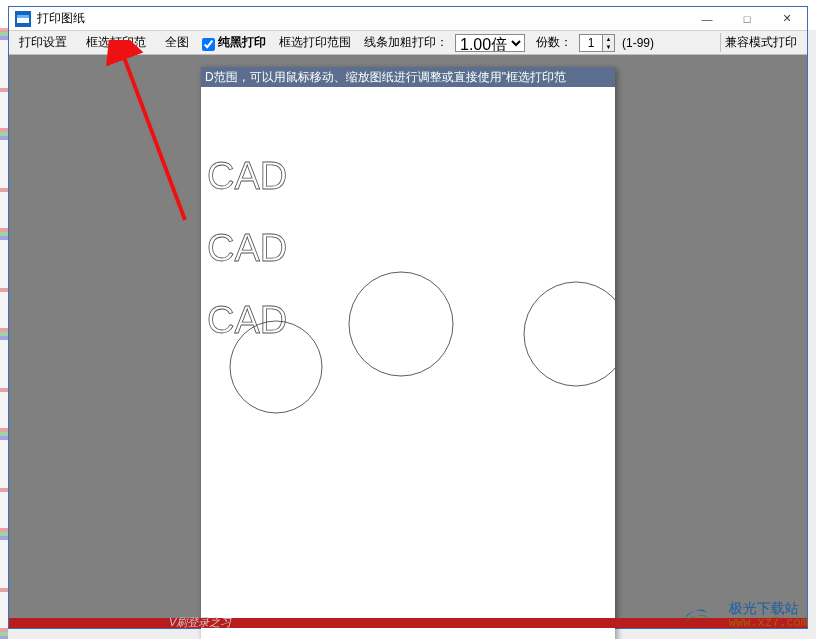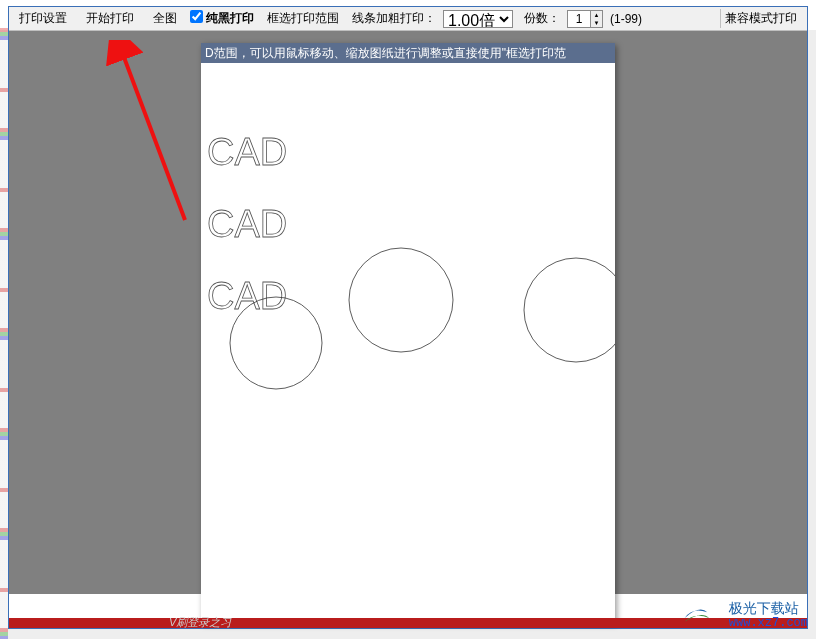--- a/index.html
+++ b/index.html
@@ -56,21 +56,21 @@
     border-bottom: 1px solid #bfbfbf;
     padding: 0 4px;
     gap: 7px;
     white-space: nowrap;
   }
   .tb-btn {
     padding: 1px 6px;
     color: #000;
     cursor: default;
   }
-  .tb-check { display: flex; align-items: flex-start; gap: 3px; }
+  .tb-check { display: flex; align-items: flex-end; gap: 3px; }
   .tb-check input { margin:0; width:13px; height:13px; }
   .tb-select {
     font-size: 16px;
     height: 18px;
     border: 1px solid #8a8a8a;
     background: #fff;
   }
   .tb-spin {
     display: inline-flex;
     align-items: stretch;
@@ -158,21 +158,21 @@
   }
   .watermark .logo {
     width: 30px; height: 30px;
   }
   .watermark .wm-text {
     color: #1a5fa5;
     font-size: 14px;
     line-height: 14px;
   }
   .watermark .wm-url {
-    color: #1d4ed8;
+    color: #a16207;
     font-size: 12px;
   }
   .shadow-bg {
     position: absolute;
     inset: 30px 0 0 0;
     background: #eee;
     z-index: -1;
   }
   .bottom-strip {
     position:absolute; left:0; right:0; bottom:0; height:10px;
@@ -184,24 +184,39 @@
   }
 </style>
 </head>
 <body>
 
 <div class="edge-strip"></div>
 <div class="shadow-bg"></div>
 
 <div class="window">
 
+  <div class="titlebar">
+    <span class="icon">
+      <svg viewBox="0 0 16 16">
+          <rect width="16" height="16" fill="#1565c0"></rect>
+          <rect x="2" y="4" width="12" height="8" fill="#fff"></rect>
+          <rect x="2" y="4" width="12" height="3" fill="#64b5f6"></rect>
+        </svg>
+    </span>
+    <span class="title">打印图纸</span>
+    <div class="win-ctrls">
+      <div>—</div>
+      <div>□</div>
+      <div>✕</div>
+    </div>
+  </div>
 
   <div class="toolbar">
     <span class="tb-btn">打印设置</span>
-    <span class="tb-btn">开始打印</span>
+    <span class="tb-btn">框选打印范</span>
     <span class="tb-btn">全图</span>
 
     <label class="tb-check">
       <input type="checkbox" checked="" style="">
       <span style="font-weight:bold">纯黑打印</span>
     </label>
 
     <span class="tb-btn">框选打印范围</span>
 
     <span>线条加粗打印：</span>

